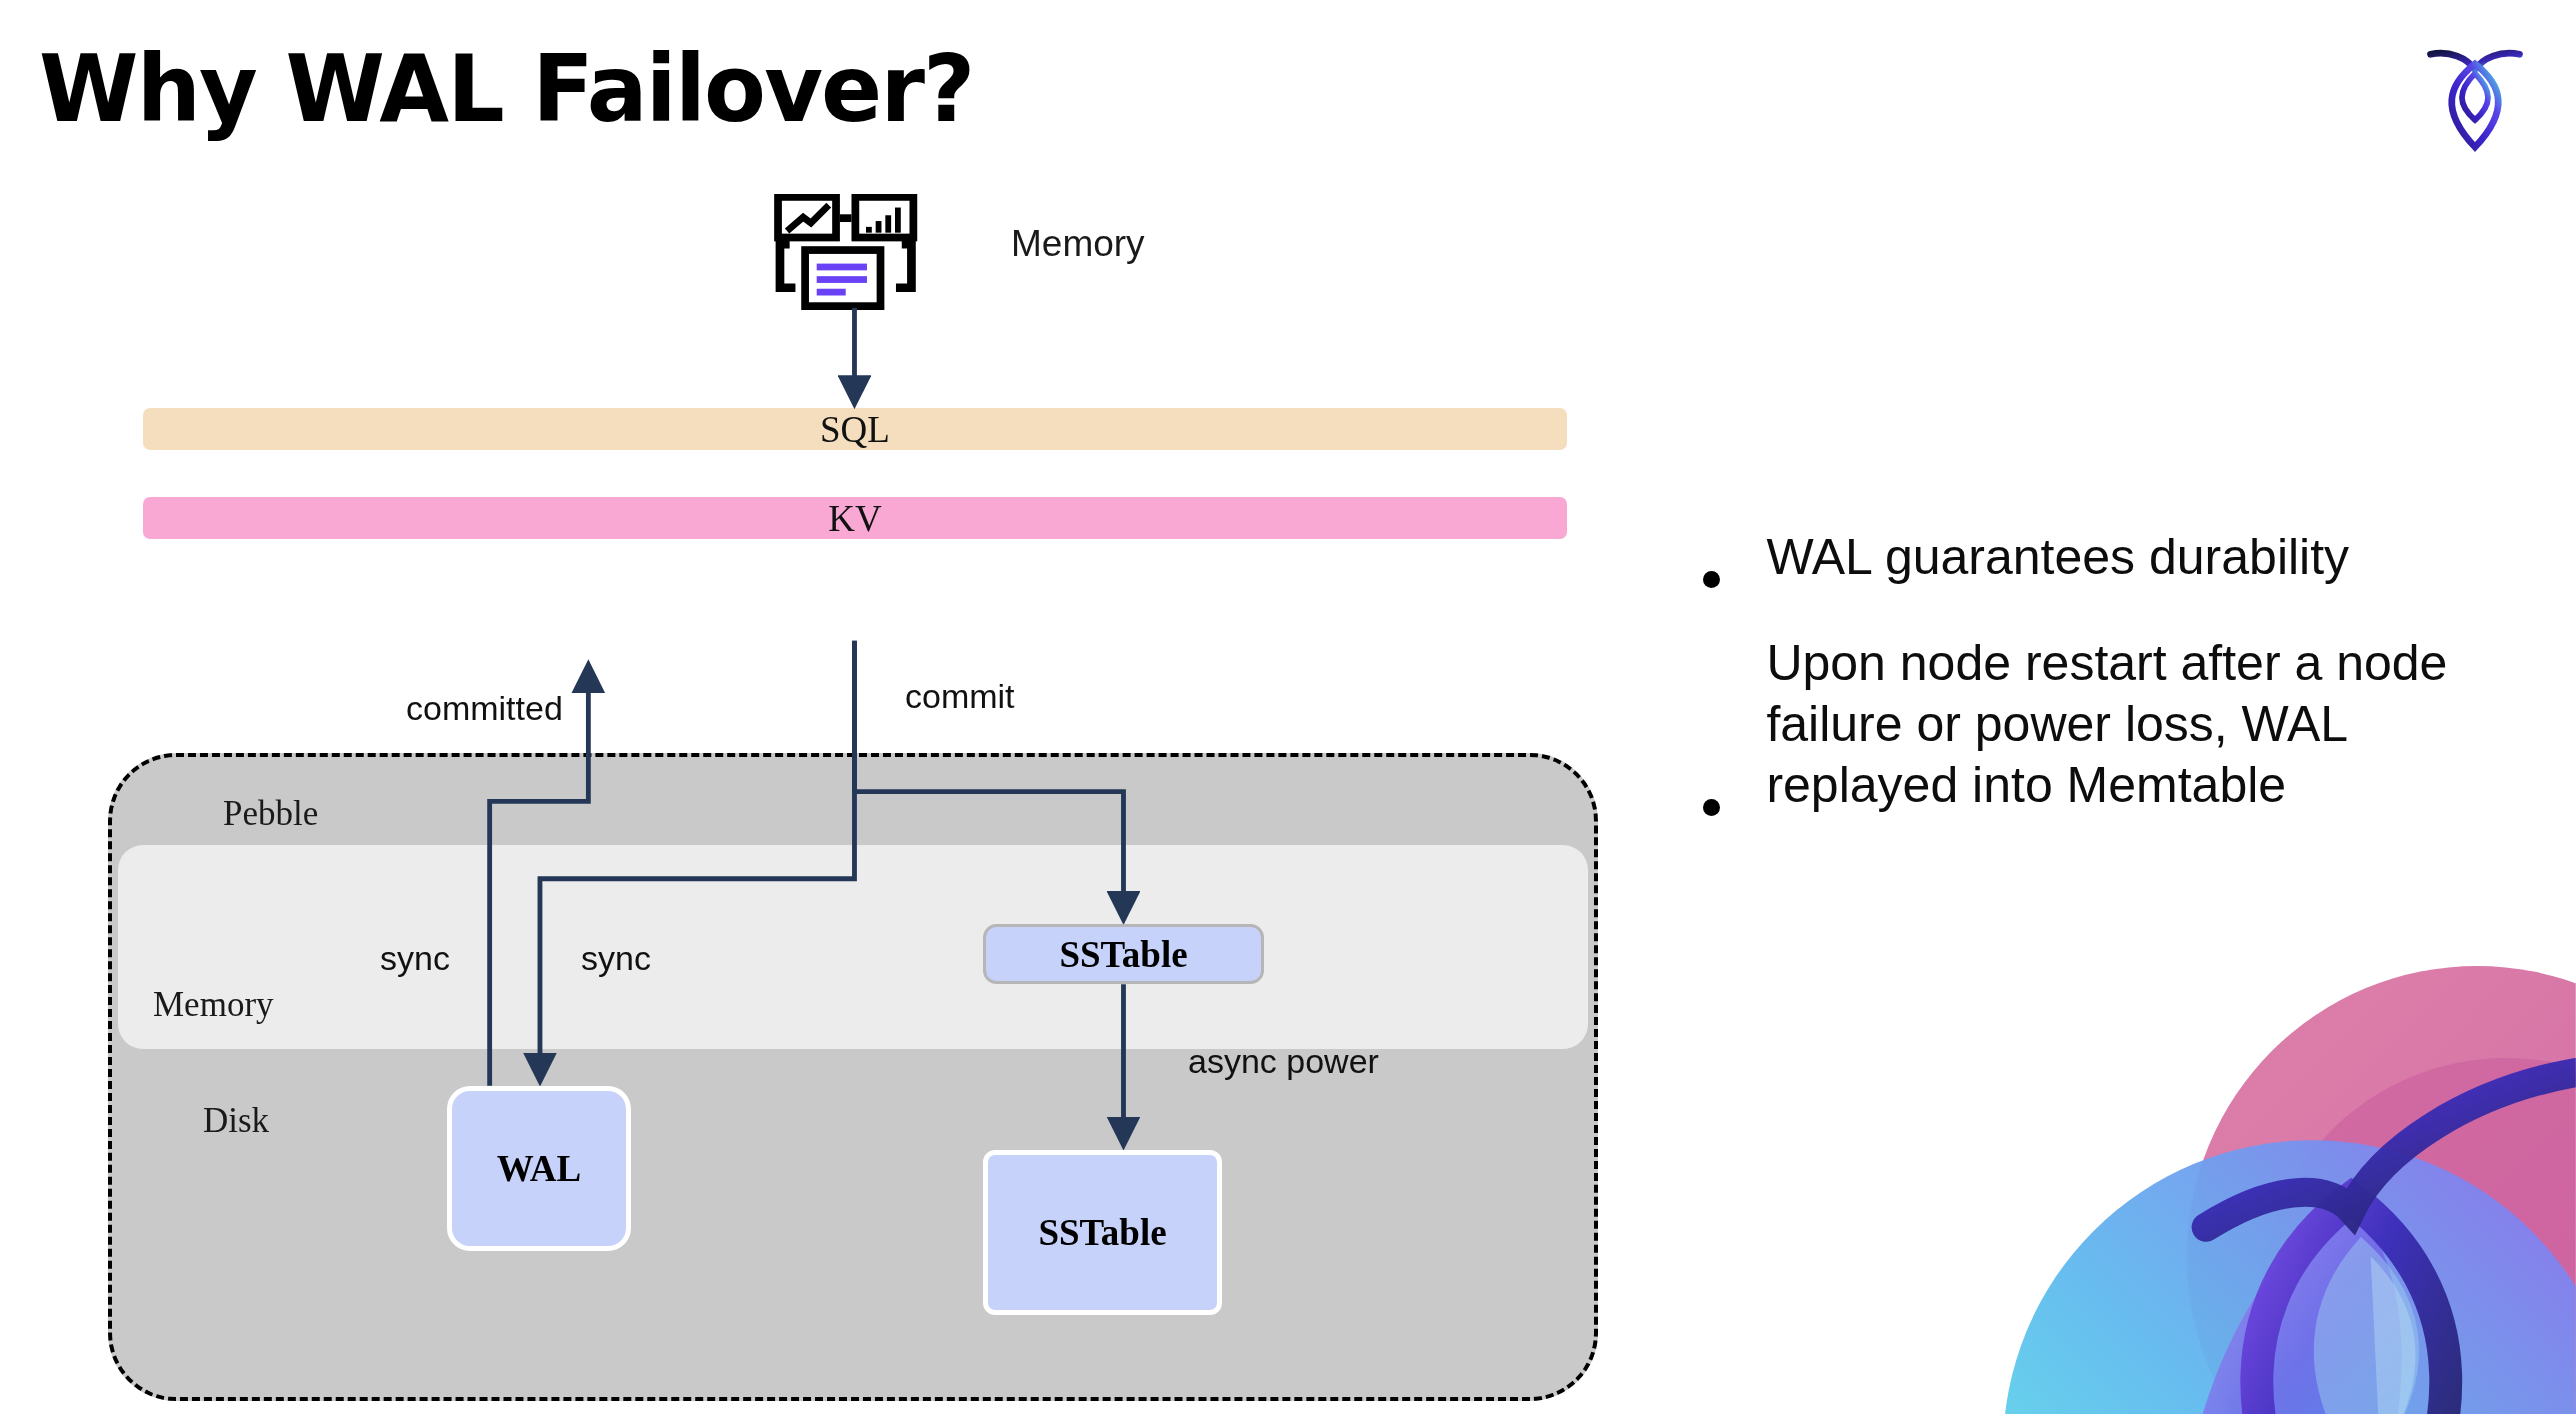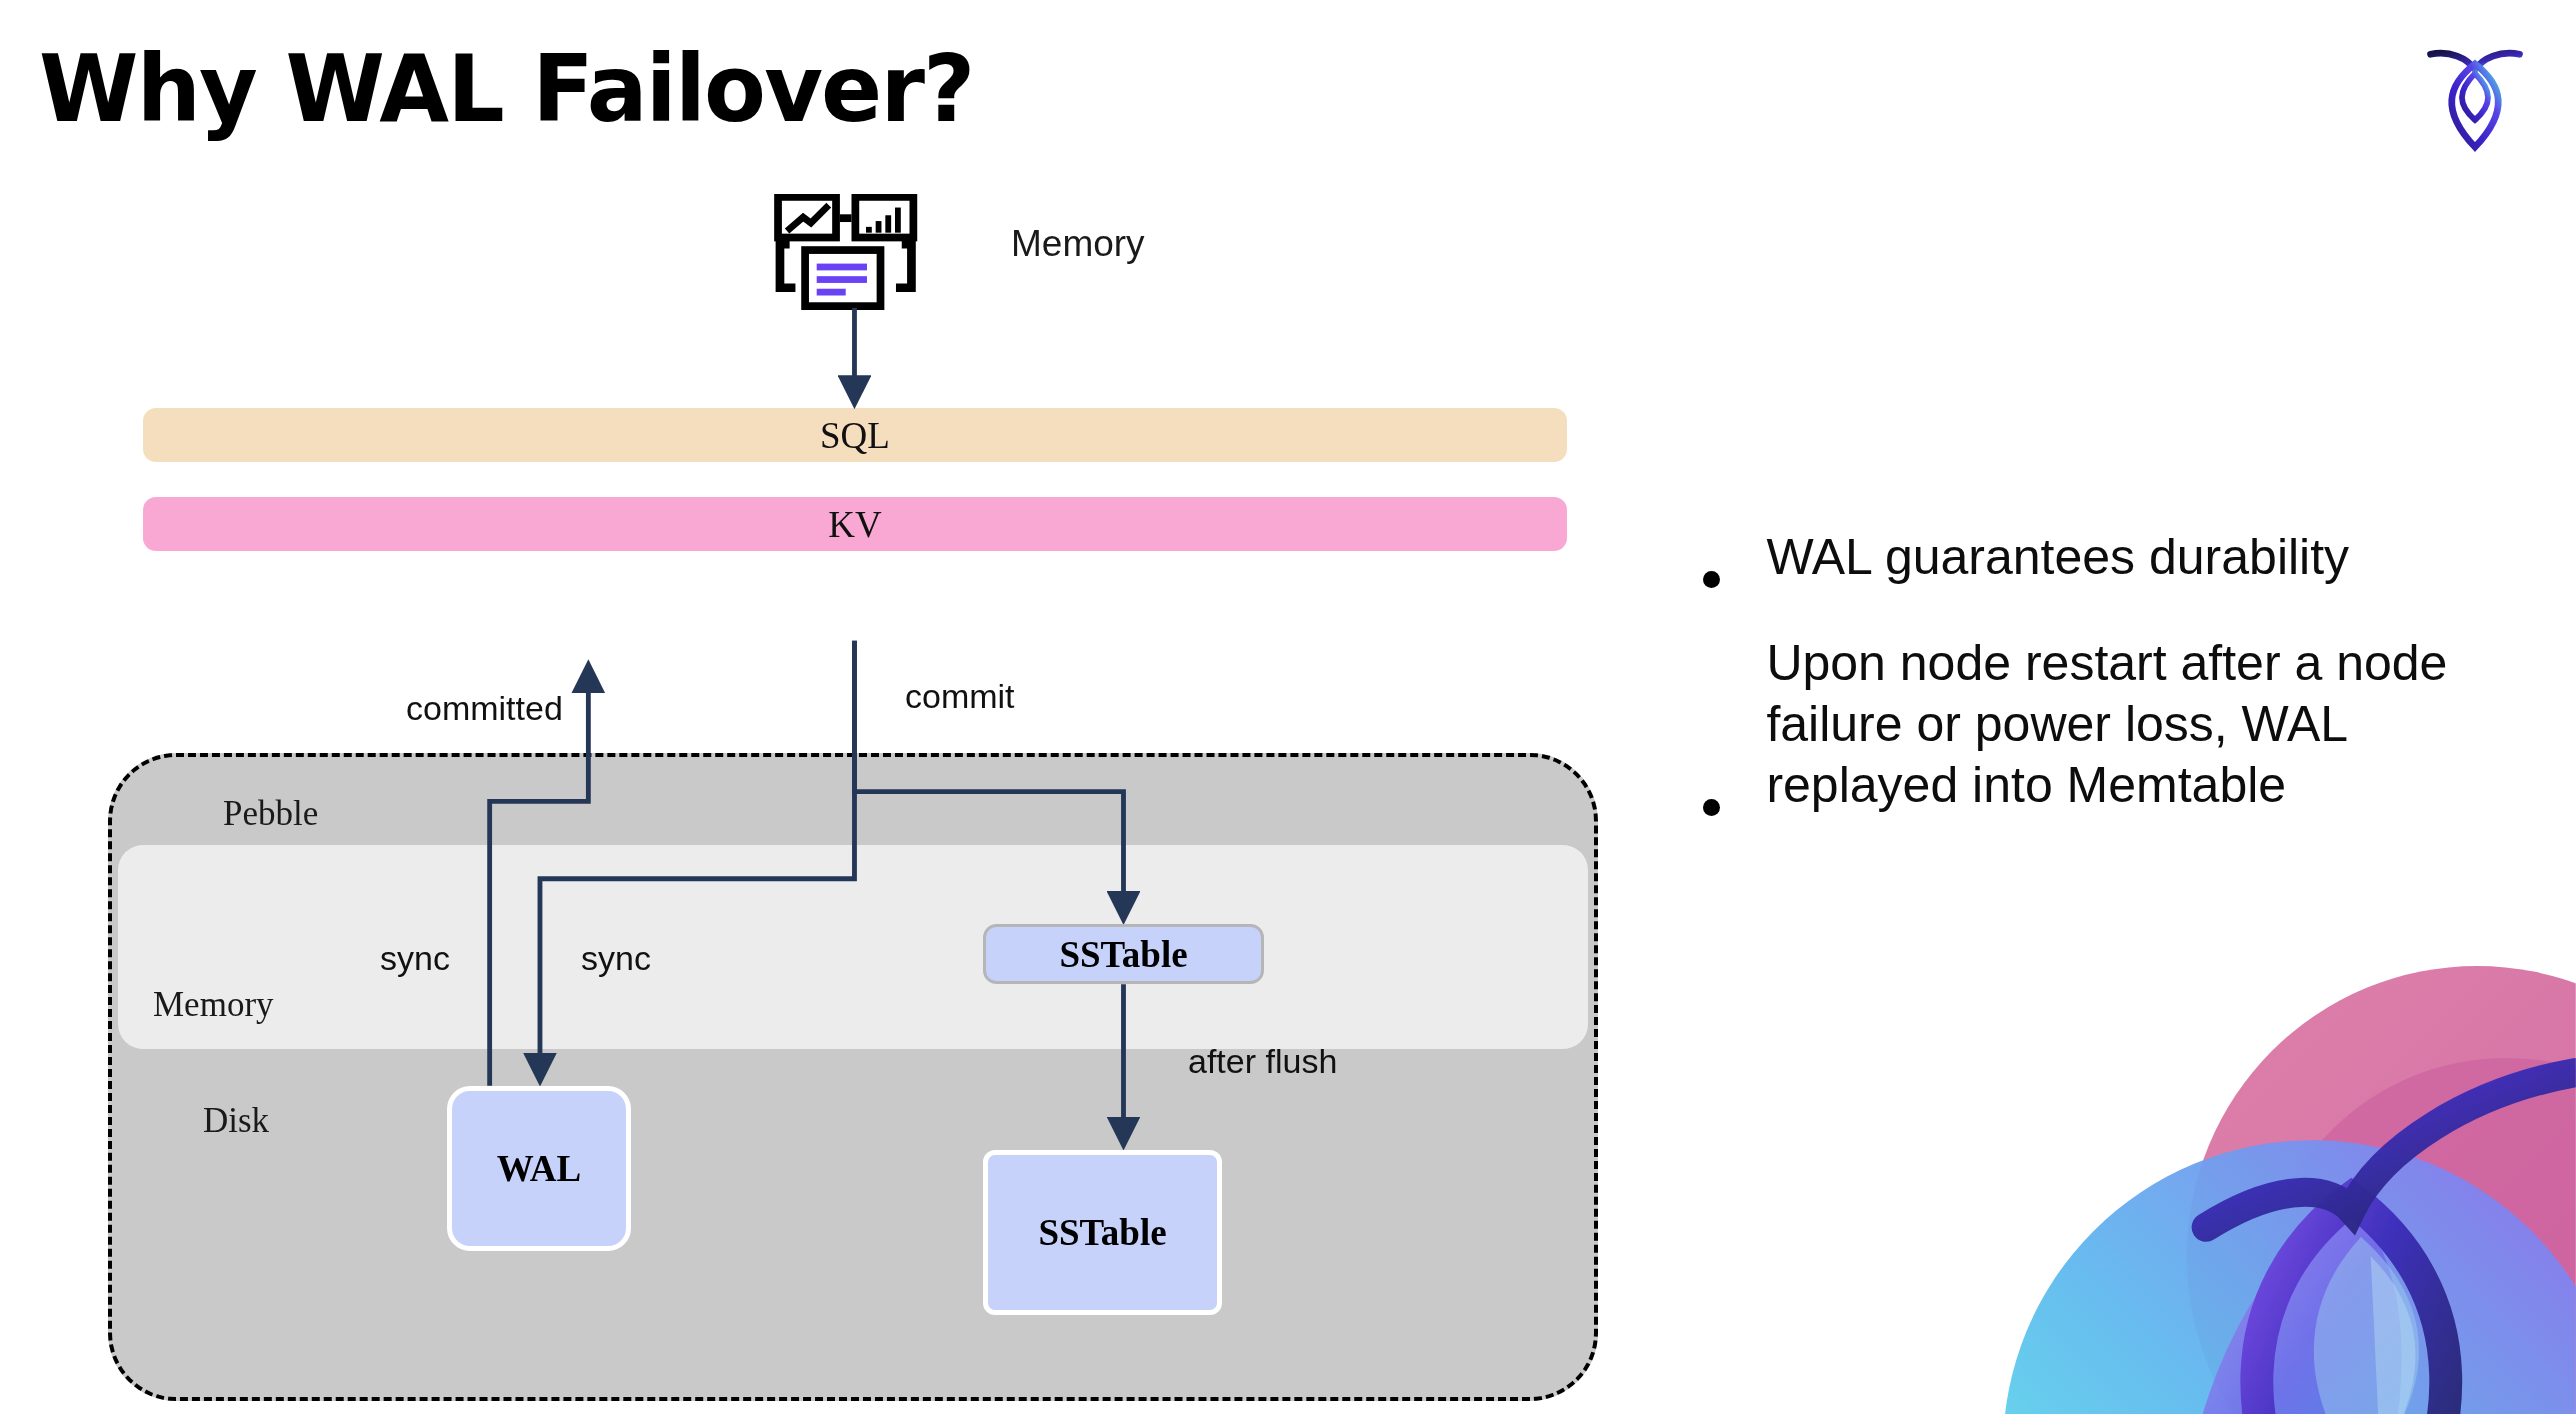--- a/index.html
+++ b/index.html
@@ -31,22 +31,22 @@
   
   #client-icon{position:absolute;left:774px;top:194px;width:155px;height:116px;}
   #client-label{
     position:absolute;left:1011px;top:223px;
     font-size:37px;color:#1a1a1a;
     font-family:"Liberation Sans", sans-serif;
   }
 
   
   .layer-bar{
-    position:absolute;left:143px;width:1424px;height:54px;
-    border-radius:13px;
+    position:absolute;left:143px;width:1424px;height:42px;
+    border-radius:7px;
     display:flex;align-items:center;justify-content:center;
     font-family:"Liberation Serif", serif;
     font-size:37px;color:#111111;
   }
   #layer-sql{top:408px;}
   #layer-kv{top:497px;}
   #layer-storage{top:586px;}
 
   
   #pebble-container{
@@ -256,21 +256,21 @@
       <path d="M883 662 L883 908 L558 908 L558 1114" marker-end="url(#arrowHead)"></path>
 
       <path d="M1161 1017 L1161 1180" marker-end="url(#arrowHead)"></path>
     </g>
   </svg>
 
   <div class="conn-label" id="label-committed">committed</div>
   <div class="conn-label" id="label-commit">commit</div>
   <div class="conn-label" id="label-sync-left">sync</div>
   <div class="conn-label" id="label-sync-right">sync</div>
-  <div class="conn-label" id="label-async-flush">after flush</div>
+  <div class="conn-label" id="label-async-flush">async power</div>
 
   <div class="node-box" id="node-memtable">
     <span>SSTable</span>
   </div>
   <div class="node-box" id="node-wal">
     <span>WAL</span>
   </div>
   <div class="node-box" id="node-sstable">
     <span>SSTable</span>
   </div>

